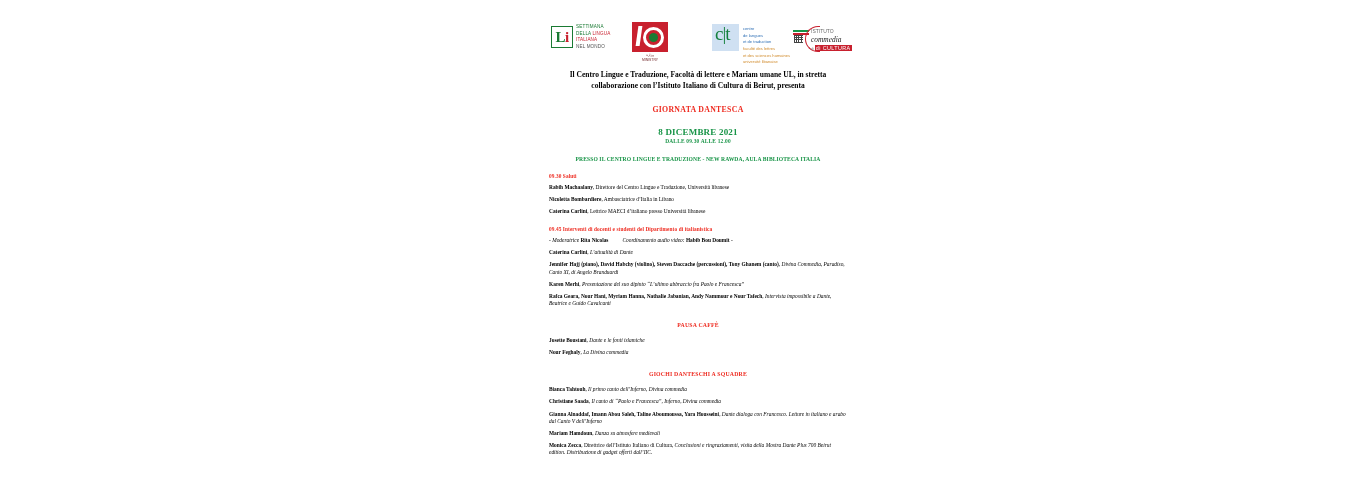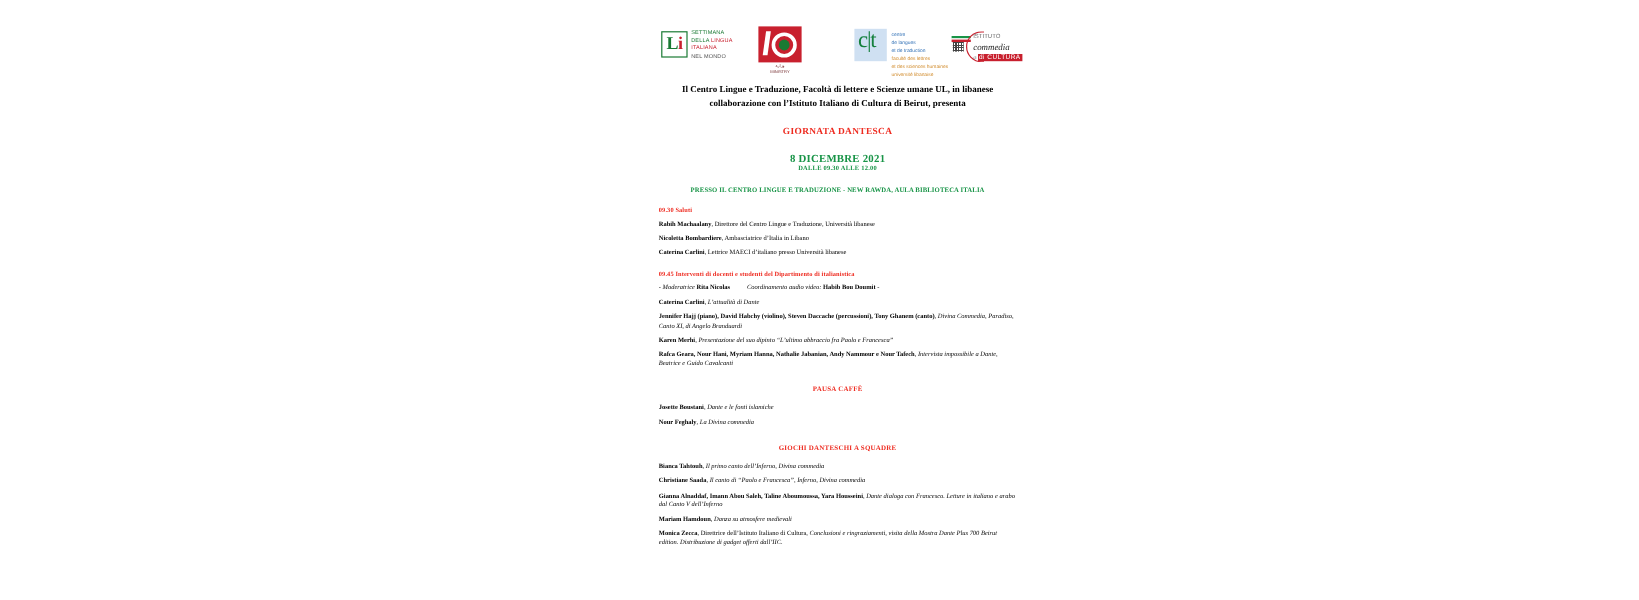--- a/index.html
+++ b/index.html
@@ -319,21 +319,21 @@
           <div class="iic-txt">
             <div>ISTITUTO</div>
             <div class="it">commedia</div>
             <div><span class="sm">di </span><span class="cul">di CULTURA</span></div>
           </div>
         </div>
       </div>
     </div>
 
 
-    <div class="t-lead">Il Centro Lingue e Traduzione, Facoltà di lettere e Scienze umane UL, in libanese collaborazione con l’Istituto Italiano di Cultura di Beirut, presenta</div>
+    <div class="t-lead">Il Centro Lingue e Traduzione, Facoltà di lettere e Mariam umane UL, in stretta collaborazione con l’Istituto Italiano di Cultura di Beirut, presenta</div>
 
     <div class="t-giornata">GIORNATA DANTESCA</div>
 
     <div class="t-date">8 DICEMBRE 2021</div>
     <div class="t-hours">DALLE 09.30 ALLE 12.00</div>
 
     <div class="t-venue">PRESSO IL CENTRO LINGUE E TRADUZIONE - NEW RAWDA, AULA BIBLIOTECA ITALIA</div>
 
     <div class="prog">
       <div class="p-head">09.30 Saluti</div>

